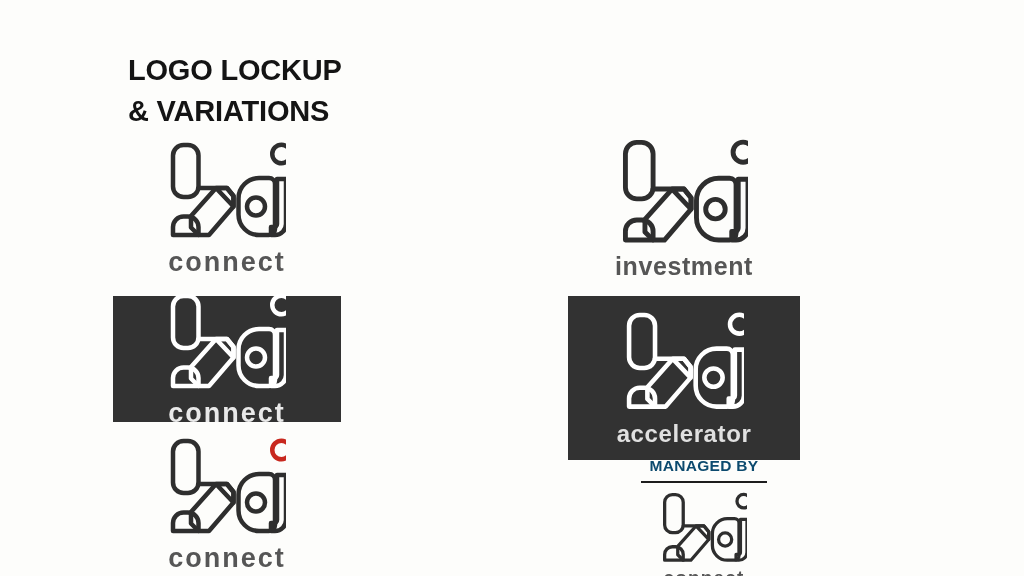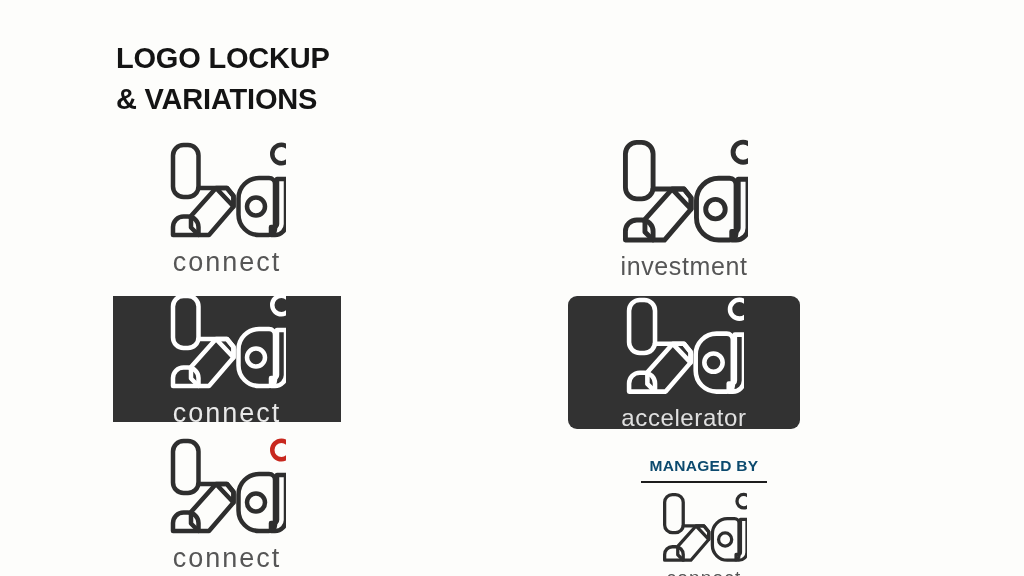--- a/index.html
+++ b/index.html
@@ -23,21 +23,21 @@
   
   .col-heading {
     position: absolute;
     font-family: "Liberation Sans", sans-serif;
     font-weight: bold;
     font-size: 29px;
     line-height: 1.42;
     letter-spacing: -0.2px;
     color: #141414;
     white-space: pre-line;
-    margin: 4px;
+    margin: 16px;
   }
   #heading-left  { left: 112px; top: 34px; }
   #heading-right { left: 568px; top: 34px; }
 
   
   .logo-block {
     position: absolute;
     display: flex;
     flex-direction: column;
     align-items: center;
@@ -49,21 +49,21 @@
 
   .mark-wrap {
     display: block;
     line-height: 0;
   }
   .mark-wrap svg { display: block; }
 
   
   .subword {
     font-family: "Liberation Sans", sans-serif;
-    font-weight: 400;
+    font-weight: 700;
     text-align: left;
     white-space: nowrap;
     line-height: 1;
   }
 
   
   #lockup-managed {
     position: absolute;
     display: flex;
     flex-direction: column;
@@ -347,21 +347,21 @@
                a6 6 0 0 0 6 -6
                z"></path>
     </g>
 
     <circle cx="227" cy="28" r="18.5" stroke="#2e2e2e" stroke-width="9" fill="none"></circle>
   </svg>
       </span>
     <div class="subword" style="font-size:25px; letter-spacing:0.6px; color:#565656; margin-top:8px;">investment</div>
   </div>
 
-  <div class="logo-block panel" id="block-accelerator-dark" style="left: 568px; top: 296px; width: 232px; height: 133px; background: rgb(50, 50, 50); border-radius: 9px;">
+  <div class="logo-block panel" id="block-accelerator-dark" style="left: 568px; top: 296px; width: 232px; height: 164px; background: rgb(50, 50, 50);">
     <span class="mark-wrap">
   <svg width="120" height="101.69491525423729" viewBox="0 0 236 200" fill="none" xmlns="http://www.w3.org/2000/svg" aria-hidden="true">
     <g stroke="#ffffff" stroke-width="9" stroke-linejoin="round" stroke-linecap="round" fill="none">
 
       <path d="M10 31
                a21 21 0 0 1 21 -21
                h9
                a21 21 0 0 1 21 21
                v62
                a21 21 0 0 1 -21 21

